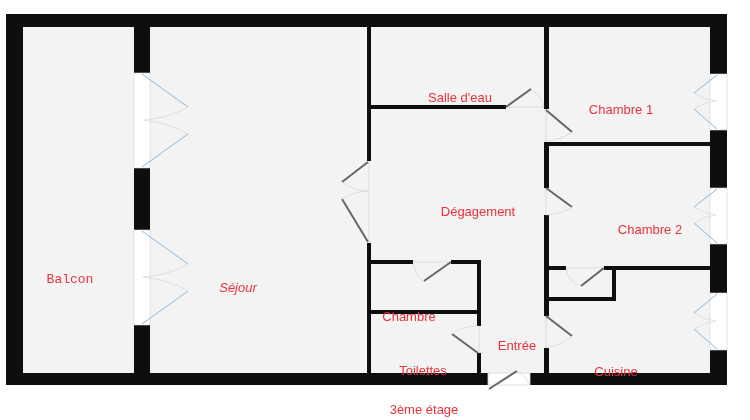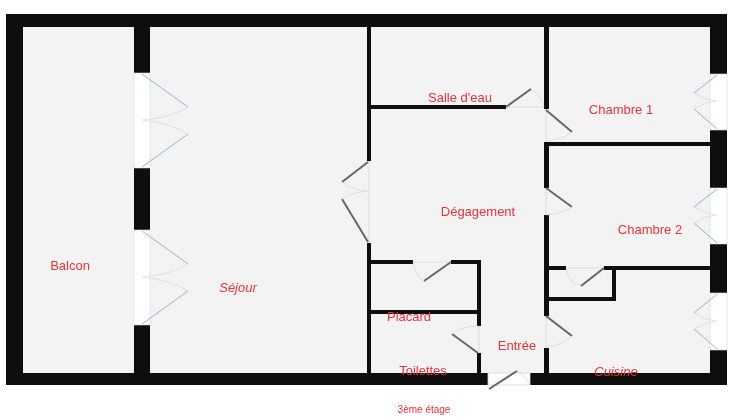--- a/index.html
+++ b/index.html
@@ -2,21 +2,21 @@
 <html><head>
 <meta charset="utf-8">
 <style>
   html, body { margin: 0; padding: 0; background: #ffffff; }
   body { width: 750px; height: 420px; position: relative; overflow: hidden;
          font-family: "Liberation Sans", sans-serif; }
   #plan { position: absolute; left: 0; top: 0; width: 750px; height: 420px; }
   .room-label { position: absolute; font-size: 13px; color: #e8323c;
                 font-family: "Liberation Sans", sans-serif; white-space: nowrap;
                 transform: translate(-50%, -50%); margin-top: 28px; }
-  .floor-label { position: absolute; font-size: 10px; color: #e8323c;
+  .floor-label { position: absolute; font-size: 13px; color: #e8323c;
                  font-family: "Liberation Sans", sans-serif; white-space: nowrap;
                  transform: translate(-50%, -50%); }
 </style>
 </head>
 <body>
 
 <svg id="plan" viewBox="0 0 750 420" xmlns="http://www.w3.org/2000/svg">
 
   <rect x="23" y="27" width="687" height="346" fill="#f3f3f3"></rect>
 
@@ -158,24 +158,24 @@
     <path d="M694 223 Q704 216 716 215" stroke="#d0d0d0" stroke-width="0.6"></path>
   </g>
   <g fill="none">
     <line x1="717" y1="294" x2="694" y2="313" stroke="#8ab8dc" stroke-width="1"></line>
     <line x1="717" y1="349" x2="694" y2="329" stroke="#8ab8dc" stroke-width="1"></line>
     <path d="M694 313 Q704 320 716 321" stroke="#d0d0d0" stroke-width="0.6"></path>
     <path d="M694 329 Q704 322 716 321" stroke="#d0d0d0" stroke-width="0.6"></path>
   </g>
 </svg>
 
-<div class="room-label" style="left:70px; top:237px;">Balcon</div>
+<div class="room-label" style="left:70px; top:251px;font-family:Liberation Mono, monospace;">Balcon</div>
 <div class="room-label" style="left:238px; top:259px;font-style:italic;">Séjour</div>
 <div class="room-label" style="left:460px; top:69px;">Salle d'eau</div>
 <div class="room-label" style="left:621px; top:81px;">Chambre 1</div>
 <div class="room-label" style="left:478px; top:183px;">Dégagement</div>
 <div class="room-label" style="left:650px; top:201px;">Chambre 2</div>
-<div class="room-label" style="left:409px; top:288px;">Placard</div>
+<div class="room-label" style="left:409px; top:288px;">Chambre</div>
 <div class="room-label" style="left:503px; top:317px;padding-left:28px;">Entrée</div>
 <div class="room-label" style="left:423px; top:342px;">Toilettes</div>
-<div class="room-label" style="left:616px; top:343px;font-style:italic;">Cuisine</div>
+<div class="room-label" style="left:616px; top:343px;">Cuisine</div>
 
 <div class="floor-label" style="left:424px; top:409px;">3ème étage</div>
 
 </body></html>

